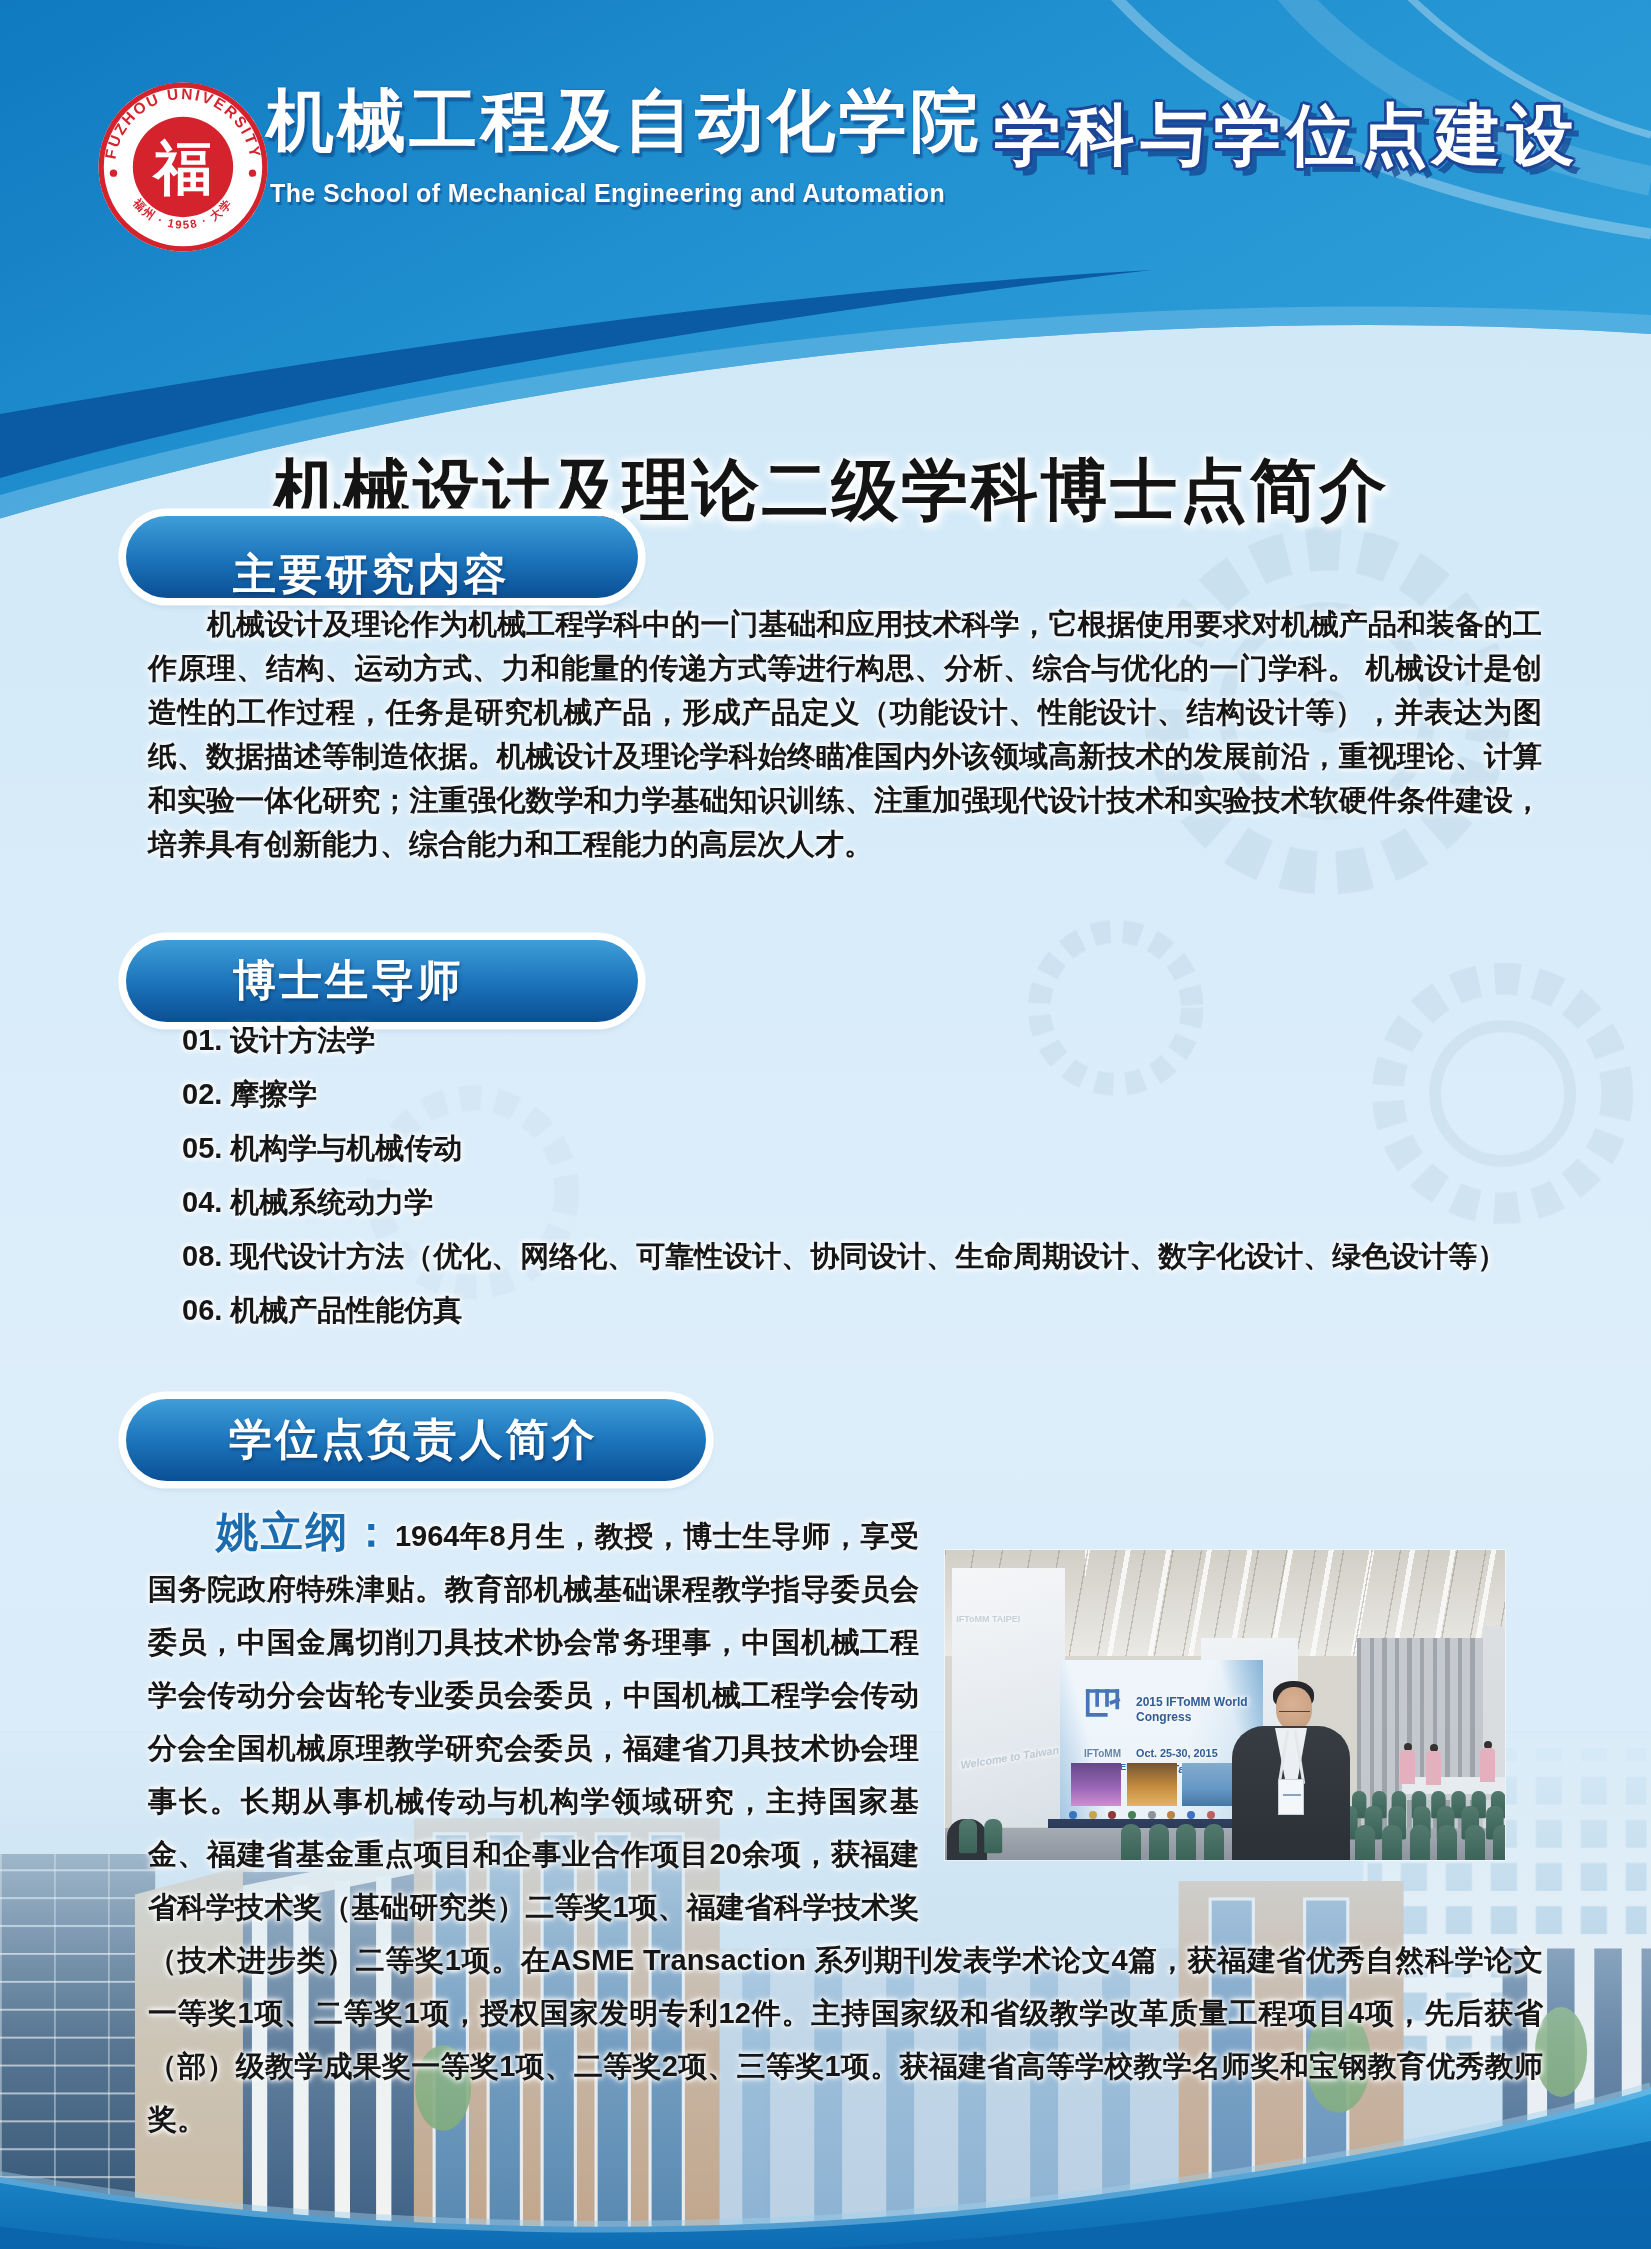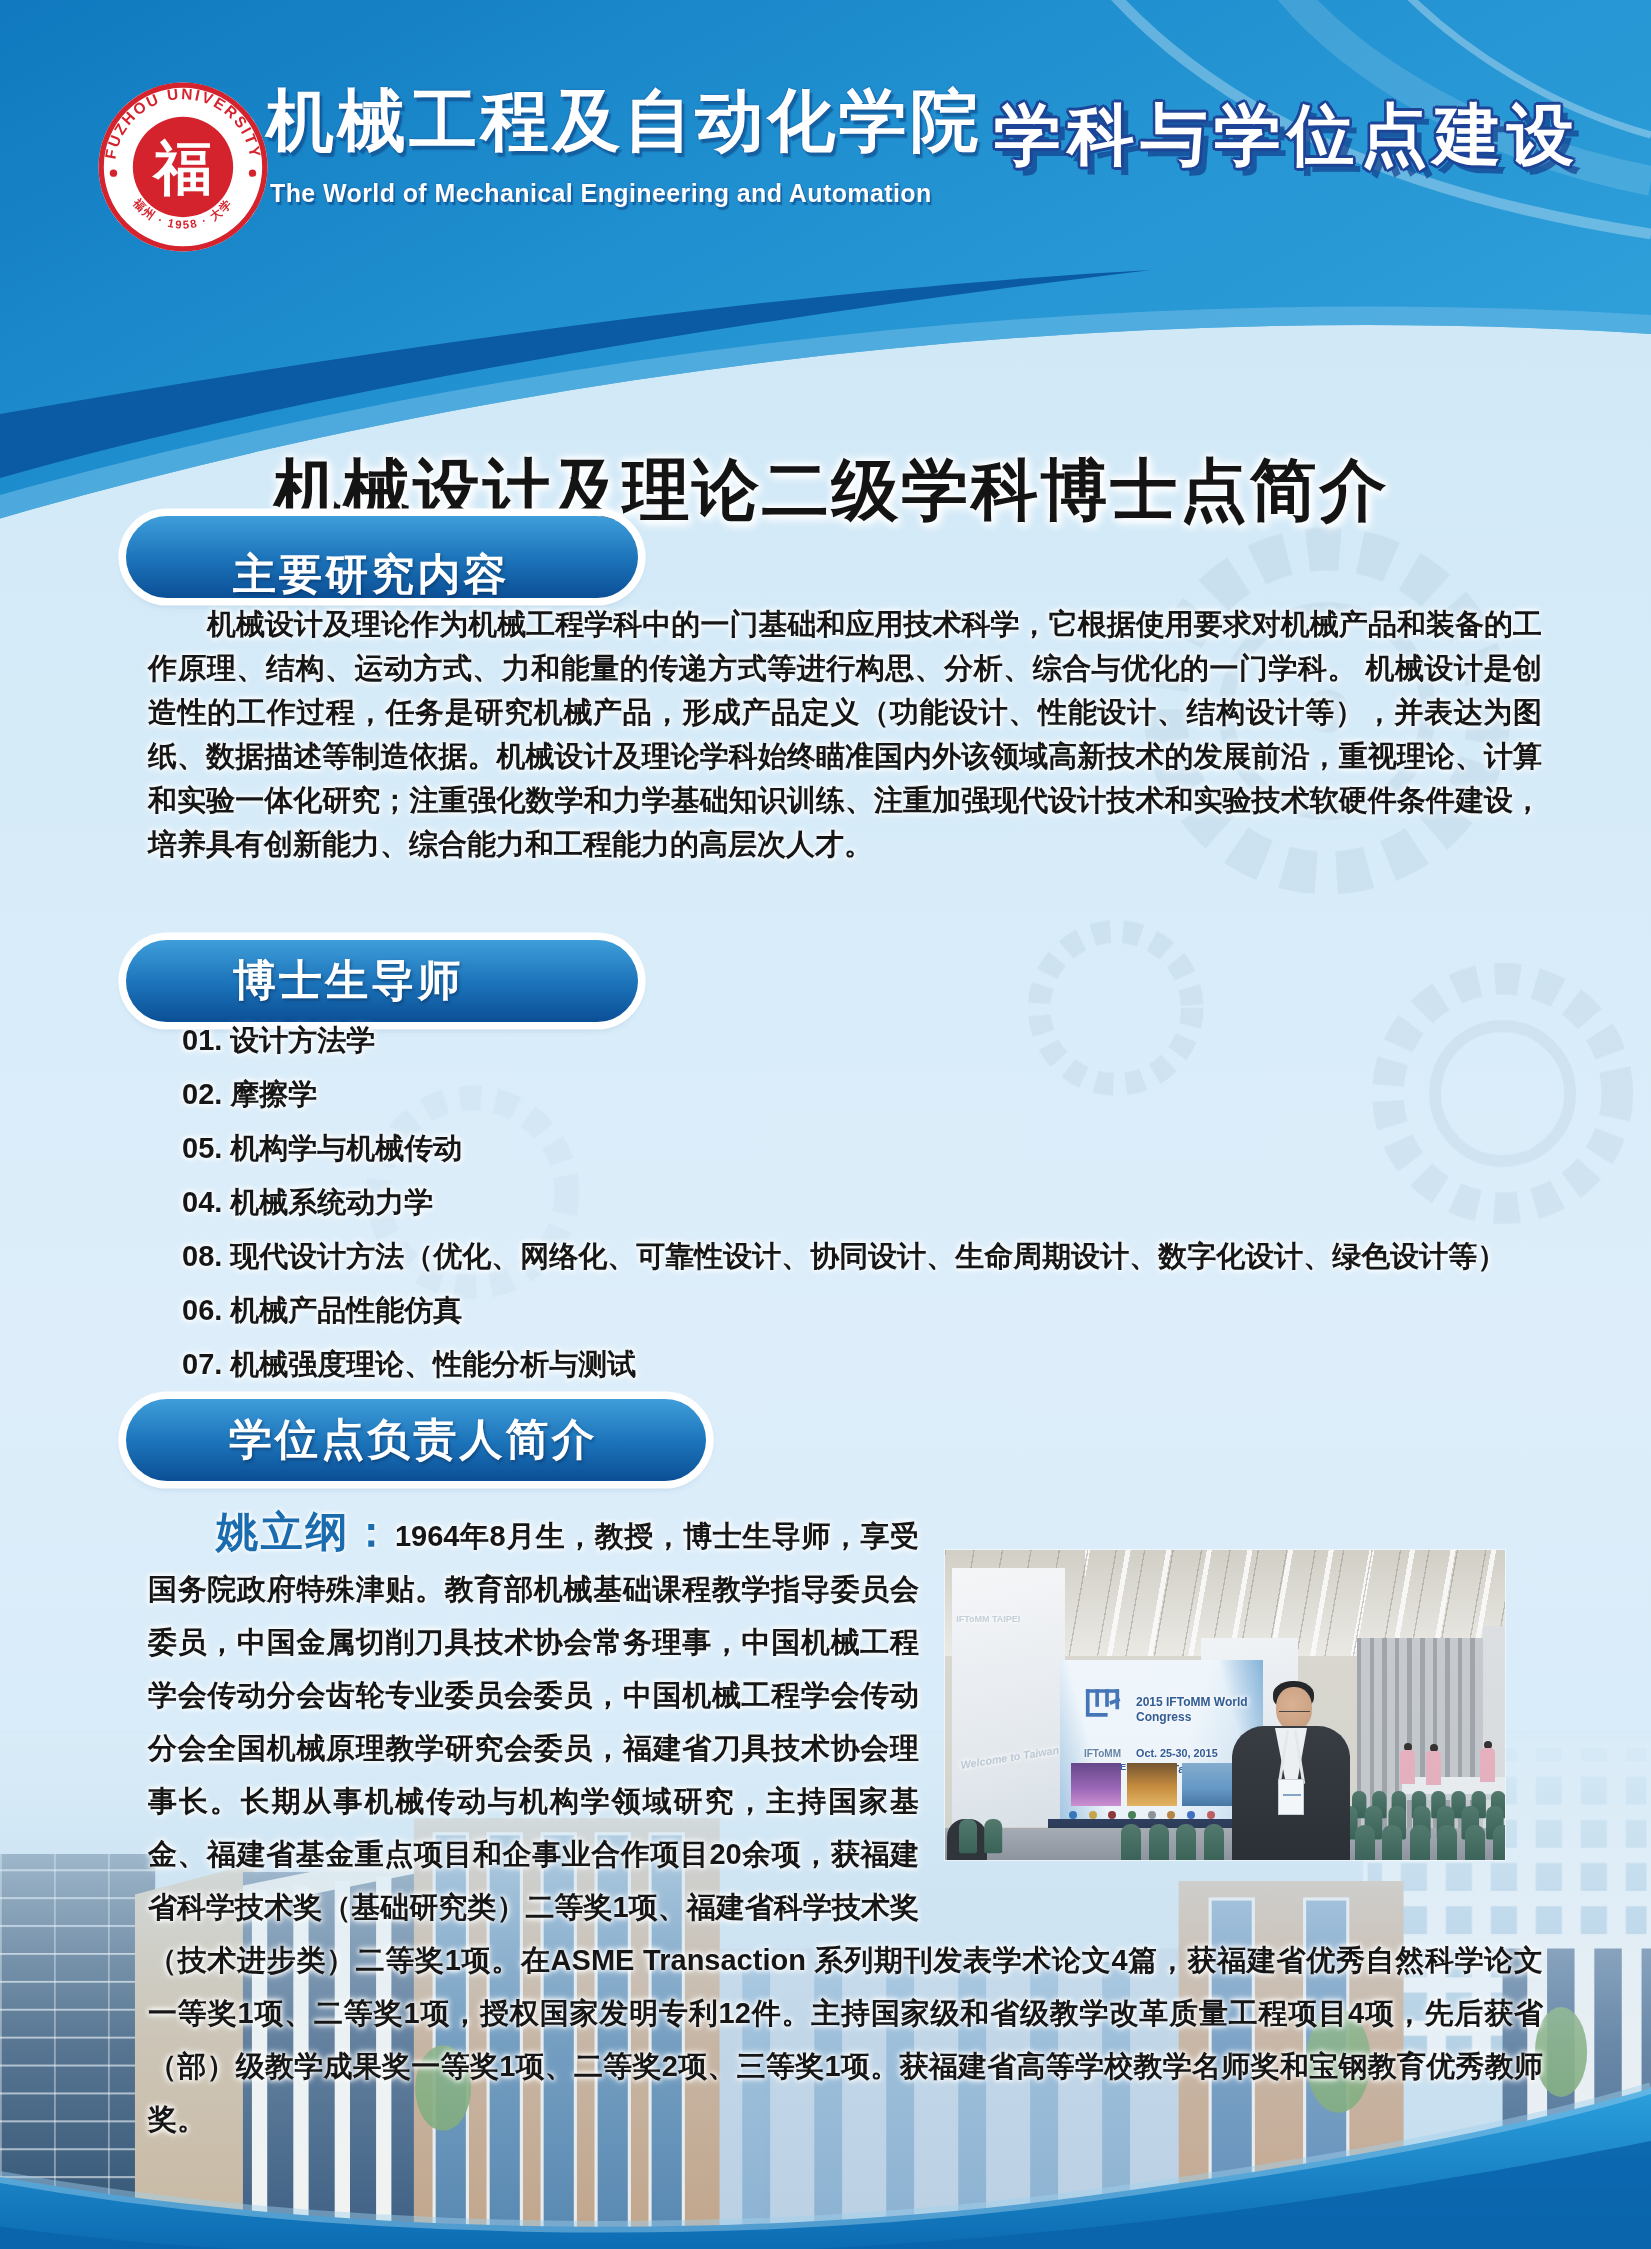--- a/index.html
+++ b/index.html
@@ -274,41 +274,40 @@
       </text>
       <text font-size="13" font-weight="bold" fill="#d5232e" letter-spacing="2">
         <textPath href="#arcBot" startOffset="50%" text-anchor="middle">福州 · 1958 · 大学</textPath>
       </text>
       <circle cx="21" cy="107" r="4.2" fill="#d5232e"></circle>
       <circle cx="179" cy="107" r="4.2" fill="#d5232e"></circle>
       <text x="100" y="124" font-size="66" font-weight="bold" fill="#ffffff" text-anchor="middle">福</text>
     </svg>
   </div>
   <div class="hdr-cn">机械工程及自动化学院</div>
-  <div class="hdr-en">The World of Mechanical Engineering and Automation</div>
+  <div class="hdr-en">The School of Mechanical Engineering and Automation</div>
   <div class="hdr-banner">学科与学位点建设</div>
 
   <div class="page-title">机械设计及理论二级学科博士点简介</div>
 
   <div class="pill pill-1">
     <span>主要研究内容</span>
   </div>
   <div class="content-para">机械设计及理论作为机械工程学科中的一门基础和应用技术科学，它根据使用要求对机械产品和装备的工作原理、结构、运动方式、力和能量的传递方式等进行构思、分析、综合与优化的一门学科。 机械设计是创造性的工作过程，任务是研究机械产品，形成产品定义（功能设计、性能设计、结构设计等），并表达为图纸、数据描述等制造依据。机械设计及理论学科始终瞄准国内外该领域高新技术的发展前沿，重视理论、计算和实验一体化研究；注重强化数学和力学基础知识训练、注重加强现代设计技术和实验技术软硬件条件建设，培养具有创新能力、综合能力和工程能力的高层次人才。</div>
 
   <div class="pill pill-2">
     <span>博士生导师</span>
   </div>
   <ul class="dir-list">
     <li>01. 设计方法学</li>
     <li>02. 摩擦学</li>
     <li>05. 机构学与机械传动</li>
     <li>04. 机械系统动力学</li>
     <li>08. 现代设计方法（优化、网络化、可靠性设计、协同设计、生命周期设计、数字化设计、绿色设计等）</li>
     <li>06. 机械产品性能仿真</li>
-    <li>07. 机械强度理论、性能分析与测试</li>
   </ul>
 
   <div class="pill pill-3">
     <span>学位点负责人简介</span>
   </div>
 
   <div class="bio">
     
     <div class="photo">
       <div class="ph-ceiling"></div>

